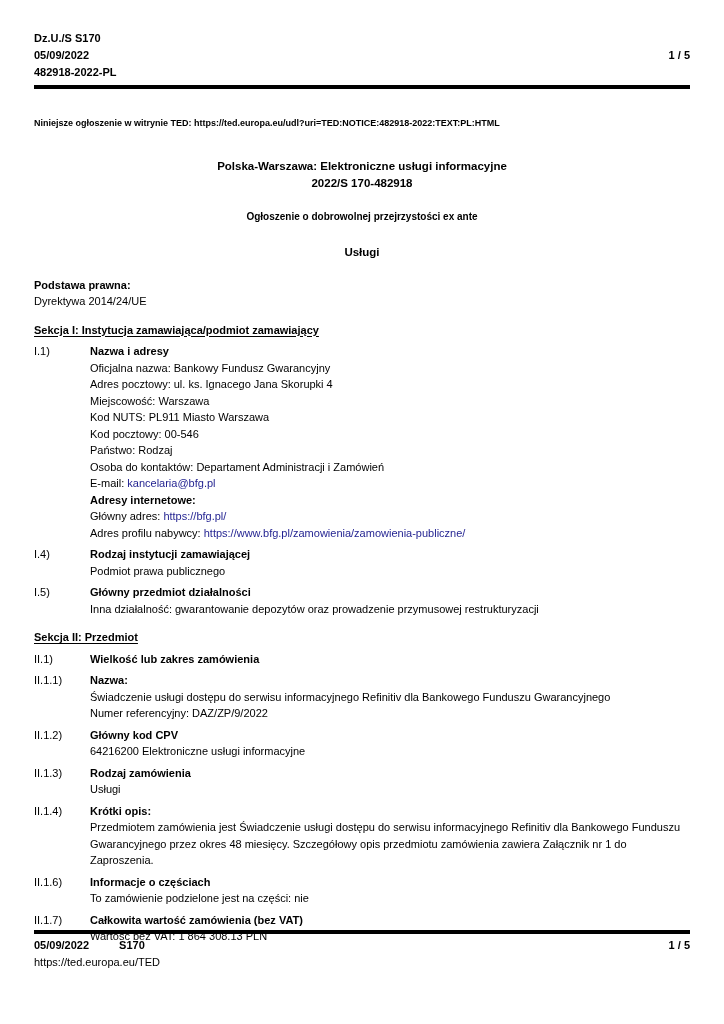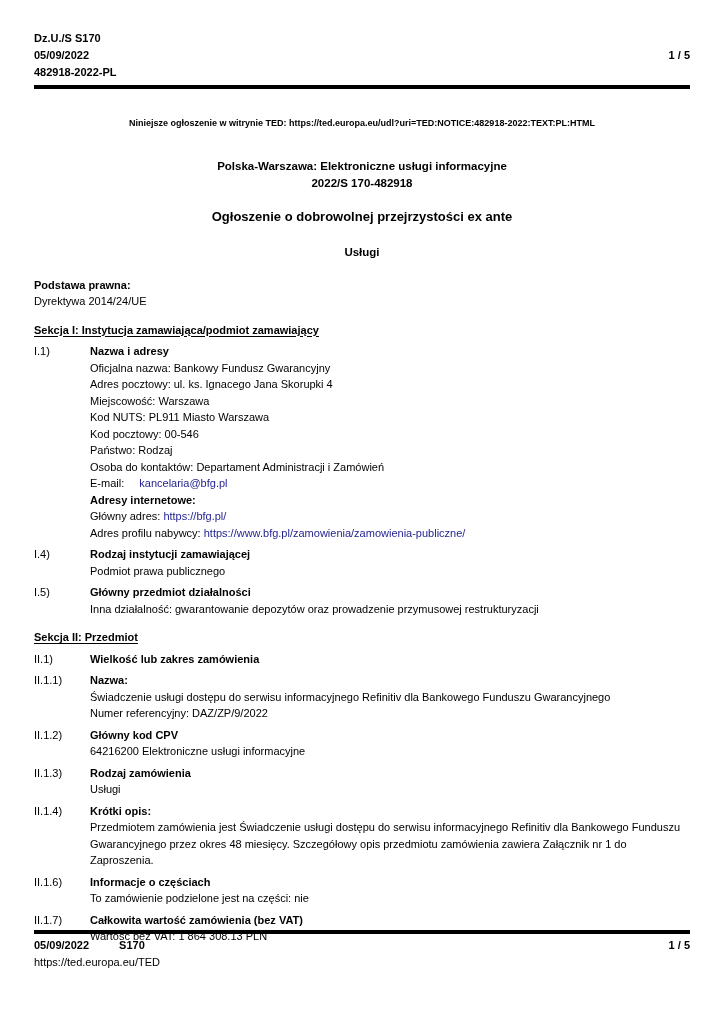--- a/index.html
+++ b/index.html
@@ -25,27 +25,27 @@
   .dline-top {
     margin-top: 4px;
     height: 2px;
     border-top: 3px solid #000;
     border-bottom: 1px solid #000;
   }
 
   
   .notice-line {
     margin-top: 26px;
-    text-align: center;
+    text-align: left;
     font-size: 9px;
     font-weight: bold;
     white-space: nowrap;
   }
   .doc-title { margin-top: 26px; text-align: center; font-weight: bold; font-size: 11.5px; line-height: 17.5px; }
-  .notice-type { margin-top: 15px; text-align: center; font-weight: bold; font-size: 13px; line-height: 17.5px; }
+  .notice-type { margin-top: 15px; text-align: center; font-weight: bold; font-size: 10px; line-height: 17.5px; }
   .contract-type { margin-top: 19px; text-align: center; font-weight: bold; font-size: 11.5px; line-height: 17.5px; }
 
   
   .legal { margin-top: 15px; }
   .legal-label { font-weight: bold; }
 
   .section-heading {
     font-weight: bold;
     text-decoration: underline;
     text-underline-offset: 2px;
@@ -104,21 +104,21 @@
     <span class="num">I.1)</span>
     <div class="content">
       <div class="item-title">Nazwa i adresy</div>
       <div>Oficjalna nazwa: Bankowy Fundusz Gwarancyjny</div>
       <div>Adres pocztowy: ul. ks. Ignacego Jana Skorupki 4</div>
       <div>Miejscowość: Warszawa</div>
       <div>Kod NUTS: PL911 Miasto Warszawa</div>
       <div>Kod pocztowy: 00-546</div>
       <div>Państwo: Rodzaj</div>
       <div>Osoba do kontaktów: Departament Administracji i Zamówień</div>
-      <div><span>E-mail: </span><a class="lnk" style="color: rgb(31, 31, 143); margin-left: 12px;">kancelaria@bfg.pl</a></div>
+      <div><span>E-mail: </span><a class="lnk" style="color: rgb(31, 31, 143);">kancelaria@bfg.pl</a></div>
       <div class="bold-line">Adresy internetowe:</div>
       <div><span>Główny adres: </span><a class="lnk" style="color: rgb(31, 31, 143);">https://bfg.pl/</a></div>
       <div><span>Adres profilu nabywcy: </span><a class="lnk" style="color: rgb(31, 31, 143);">https://www.bfg.pl/zamowienia/zamowienia-publiczne/</a></div>
     </div>
   </div>
 
   <div class="item">
     <span class="num">I.4)</span>
     <div class="content">
       <div class="item-title">Rodzaj instytucji zamawiającej</div>

